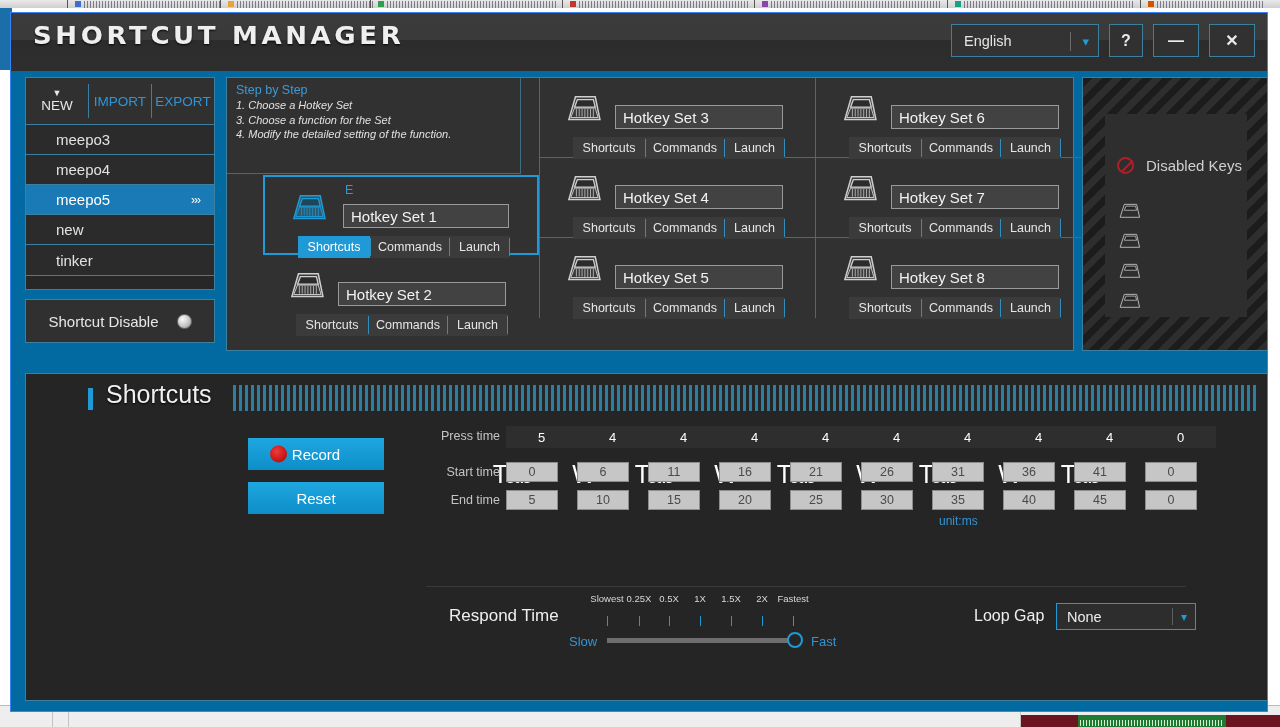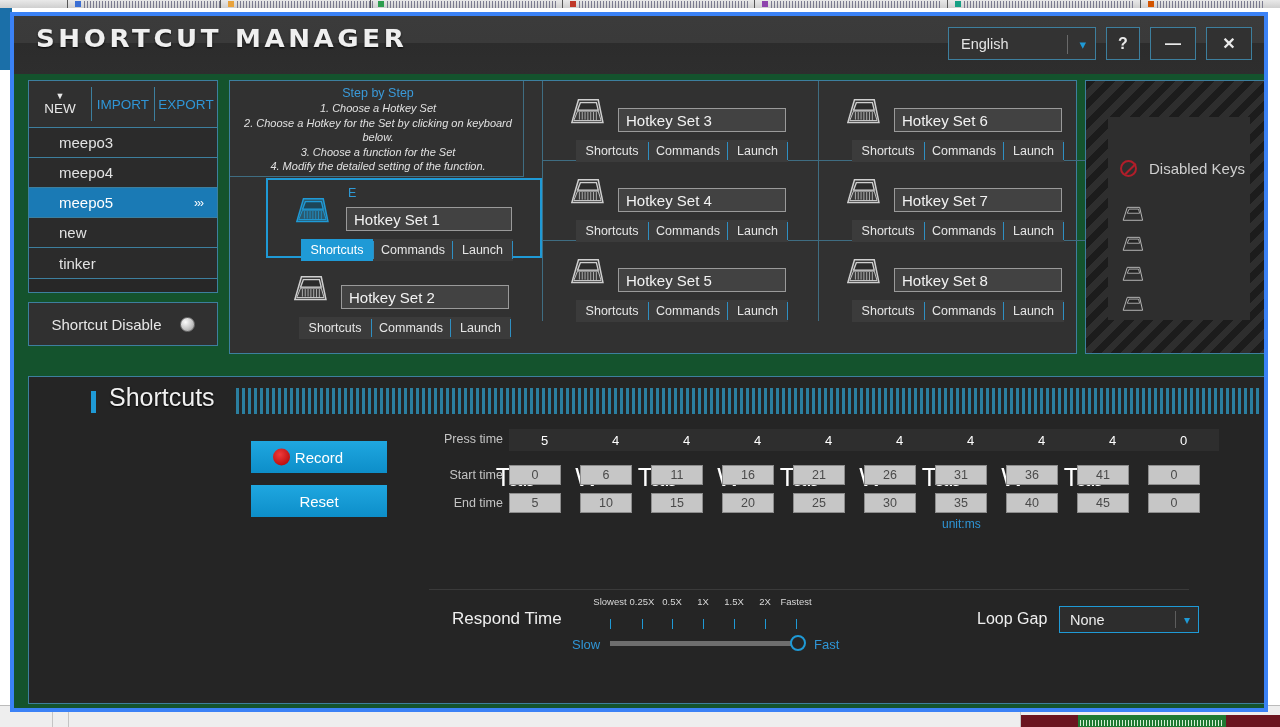--- a/index.html
+++ b/index.html
@@ -61,22 +61,22 @@
     background: repeating-linear-gradient(90deg,#d6f0d6 0 1px,transparent 1px 3px);
   }
   #desktop .bg-vline {
     position: absolute; top: 697px; width: 1px; height: 22px; background: #c4c4c4;
   }
 
   
   #app-window {
     position: absolute; left: 10px; top: 12px;
     width: 1258px; height: 700px;
-    background: #14532d;
-    border: 4px solid #3b82f6;
+    background: #0369a1;
+    border: 1px solid #3b82f6;
     overflow: hidden;
   }
 
   
   #title-bar {
     position: relative; height: 58px;
     background: linear-gradient(#3b3b3b 0%, #3a3a3a 46%, #2c2c2c 47%, #2e2e2e 100%);
   }
   #app-title {
     position: absolute; left: 22px; top: 8px;
@@ -153,21 +153,21 @@
   }
   #shortcut-disable .knob {
     width: 15px; height: 15px; border-radius: 50%;
     background: radial-gradient(circle at 35% 32%, #fbfbfb 0%, #c6c6c6 55%, #8d8d8d 100%);
     border: 1px solid #6e6e6e;
   }
 
   
   #hotkey-panel {
     position: absolute; left: 215px; top: 6px; width: 848px; height: 274px;
-    background: #313131; border: 1px solid #3d7f9e; text-align: center;
+    background: #313131; border: 1px solid #3d7f9e;
   }
   #steps {
     position: absolute; left: 0; top: 0; width: 294px; height: 96px;
     padding: 5px 6px 0 9px;
     border-right: 1px solid #3f6d82;
     border-bottom: 1px solid #3f6d82;
   }
   #steps .hd { color: #3a9ad9; font-size: 12.5px; margin-bottom: 1px; }
   #steps .st { color: #e0e0e0; font-size: 11px; line-height: 14.6px; font-style: italic; }
 
@@ -437,21 +437,20 @@
         <span>Shortcut Disable</span>
         <span class="knob"></span>
       </div>
     </div>
 
     <div id="hotkey-panel">
 
       <div id="steps">
         <div class="hd">Step by Step</div>
         <div class="st">1. Choose a Hotkey Set</div>
-        <div class="st">2. Choose a Hotkey for the Set by clicking on keyboard below.</div>
         <div class="st">3. Choose a function for the Set</div>
         <div class="st">4. Modify the detailed setting of the function.</div>
       </div>
 
       <div class="hk-col" id="hk-col-1">
         <div style="height:97px"></div>
         <div class="hk-card selected">
           <svg class="keycap" viewBox="0 0 40 34">
             <path d="M12 3 L33 3 L38 27 L5 27 Z" fill="#2a5a70" stroke="#1f9ad6" stroke-width="1.6"></path>
             <path d="M14 6 L31 6 L33 14 L11 14 Z" fill="#1d4658" stroke="#1f9ad6" stroke-width="1.4"></path>

